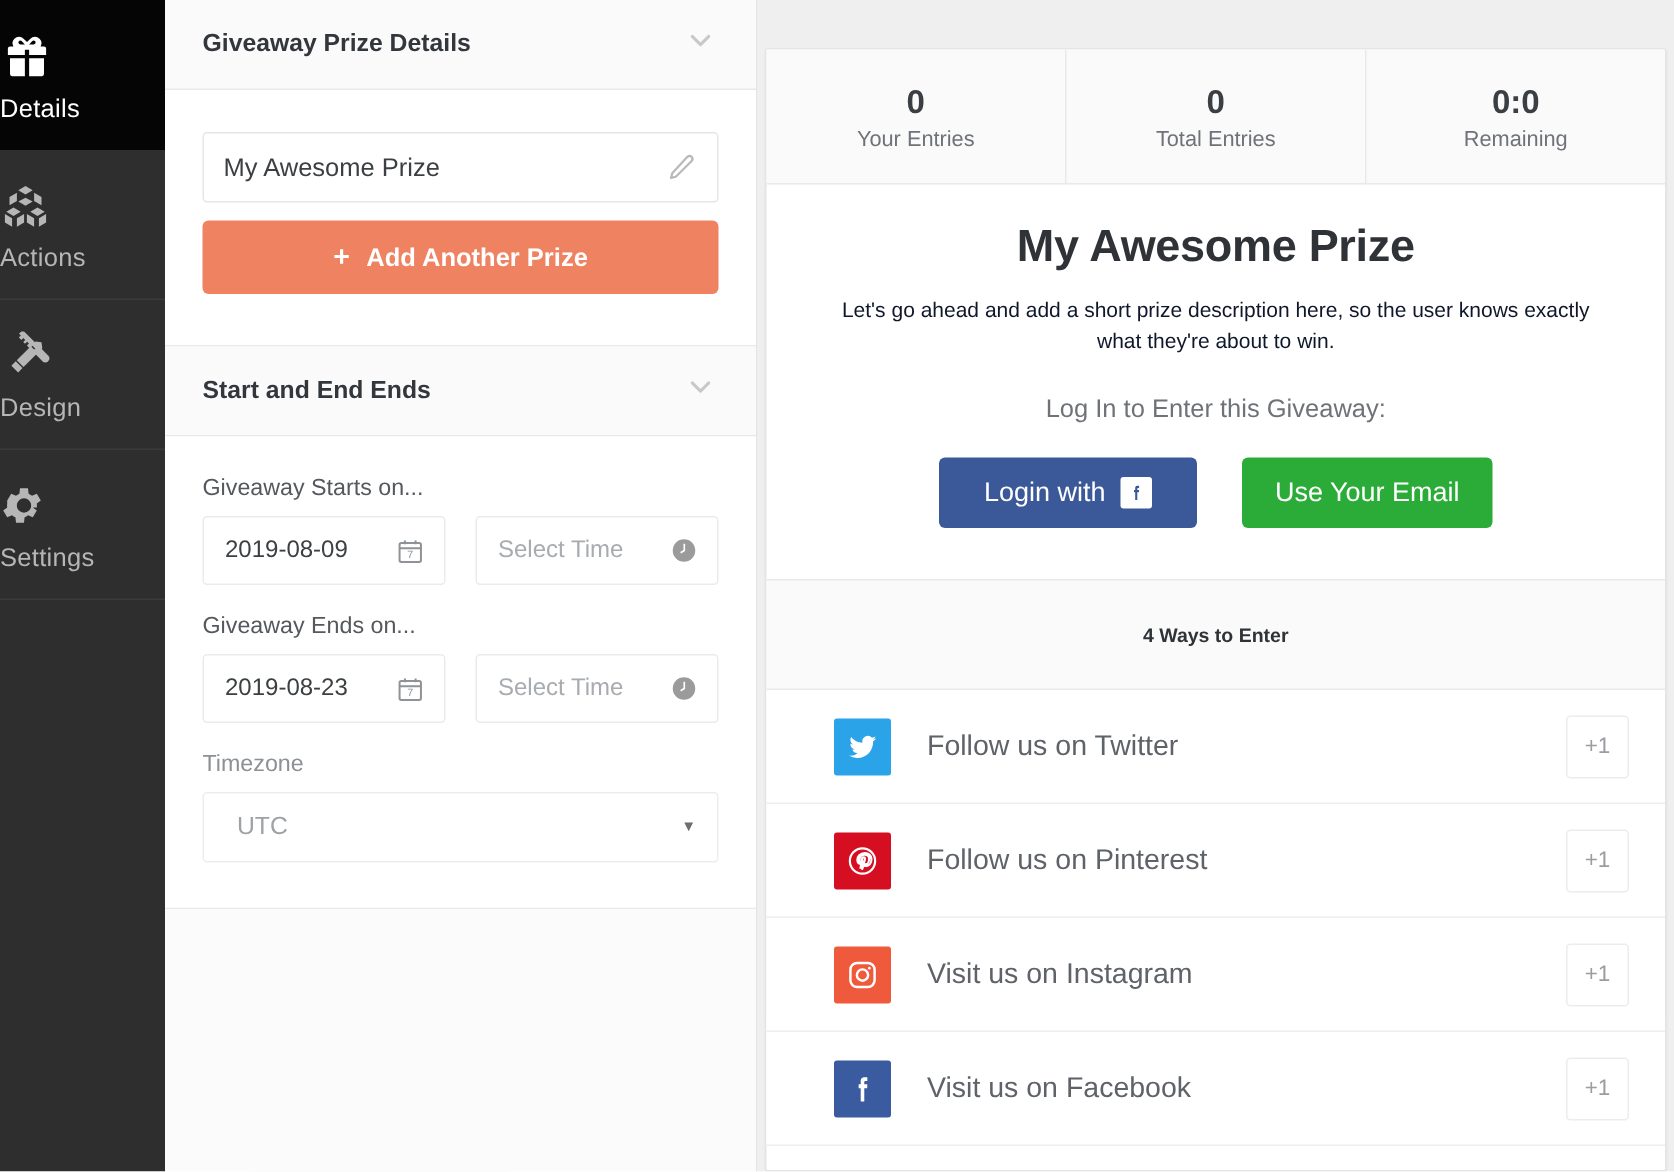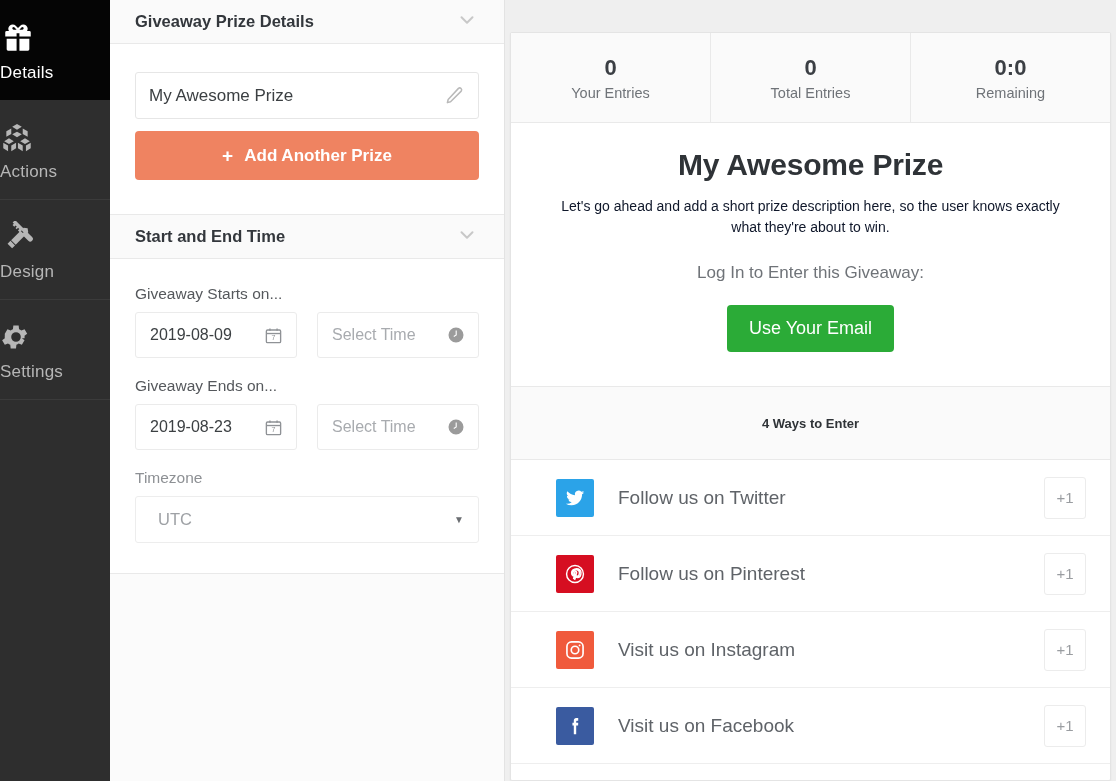--- a/index.html
+++ b/index.html
@@ -27,21 +27,21 @@
   .nav-label { font-size: 17px; margin-top: 5px; letter-spacing: .2px; }
 
   
   .editor {
     width: 395px; flex: 0 0 395px; height: 781px;
     background: #fbfbfb;
     border-right: 1px solid #e3e3e3;
     display: flex; flex-direction: column;
   }
   .acc-header {
-    height: 44px; background: #fafafa;
+    height: 60px; background: #fafafa;
     border-bottom: 1px solid #e9e9e9;
     display: flex; align-items: center; justify-content: space-between;
     padding: 0 26px 0 25px;
   }
   .acc-title { font-size: 16.5px; font-weight: bold; color: #33373c; }
   .chev { color: #c8c8c8; }
   .acc-body { background: #ffffff; border-bottom: 1px solid #e9e9e9; }
   .sec-prize { padding: 28px 25px 34px 25px; }
 
   .prize-field {
@@ -228,21 +228,21 @@
         </div>
 
         <button class="btn-add">
           <span class="plus">+</span>
           <span>Add Another Prize</span>
         </button>
       </div>
     </div>
 
     <div class="acc-header">
-      <span class="acc-title">Start and End Time</span>
+      <span class="acc-title">Start and End Ends</span>
       <span class="chev">
         <svg width="22" height="22" viewBox="0 0 24 24" fill="none" stroke="currentColor" stroke-width="2.2" stroke-linecap="round" stroke-linejoin="round">
             <polyline points="6 9 12 15 18 9"></polyline>
           </svg>
       </span>
     </div>
 
     <div class="acc-body">
       <div class="sec-time">
 
@@ -325,20 +325,28 @@
       </div>
 
       <div class="hero">
         <div class="hero-title">My Awesome Prize</div>
         <div class="hero-desc">Let's go ahead and add a short prize description here, so the user knows exactly what they're about to win.</div>
       </div>
 
       <div class="login">
         <div class="login-prompt">Log In to Enter this Giveaway:</div>
         <div class="login-btns">
+          <button class="btn btn-fb">
+            <span>Login with</span>
+            <span class="fb-badge">
+              <svg width="13" height="13" viewBox="0 0 24 24" fill="#3b5998">
+                <path d="M15.5 8.5h-2.2V7c0-.6.4-.8.7-.8h1.5V3.4h-2c-2.3 0-2.8 1.7-2.8 2.8v2.3H9.2v2.9h1.5V21h2.6v-9.6h2.1l.1-2.9z"></path>
+              </svg>
+            </span>
+          </button>
           <button class="btn btn-email">
             <span>Use Your Email</span>
           </button>
         </div>
       </div>
 
       <div class="ways-head">4 Ways to Enter</div>
 
       <div class="entry">
         <span class="entry-icon" style="background:#2ba3e8">

